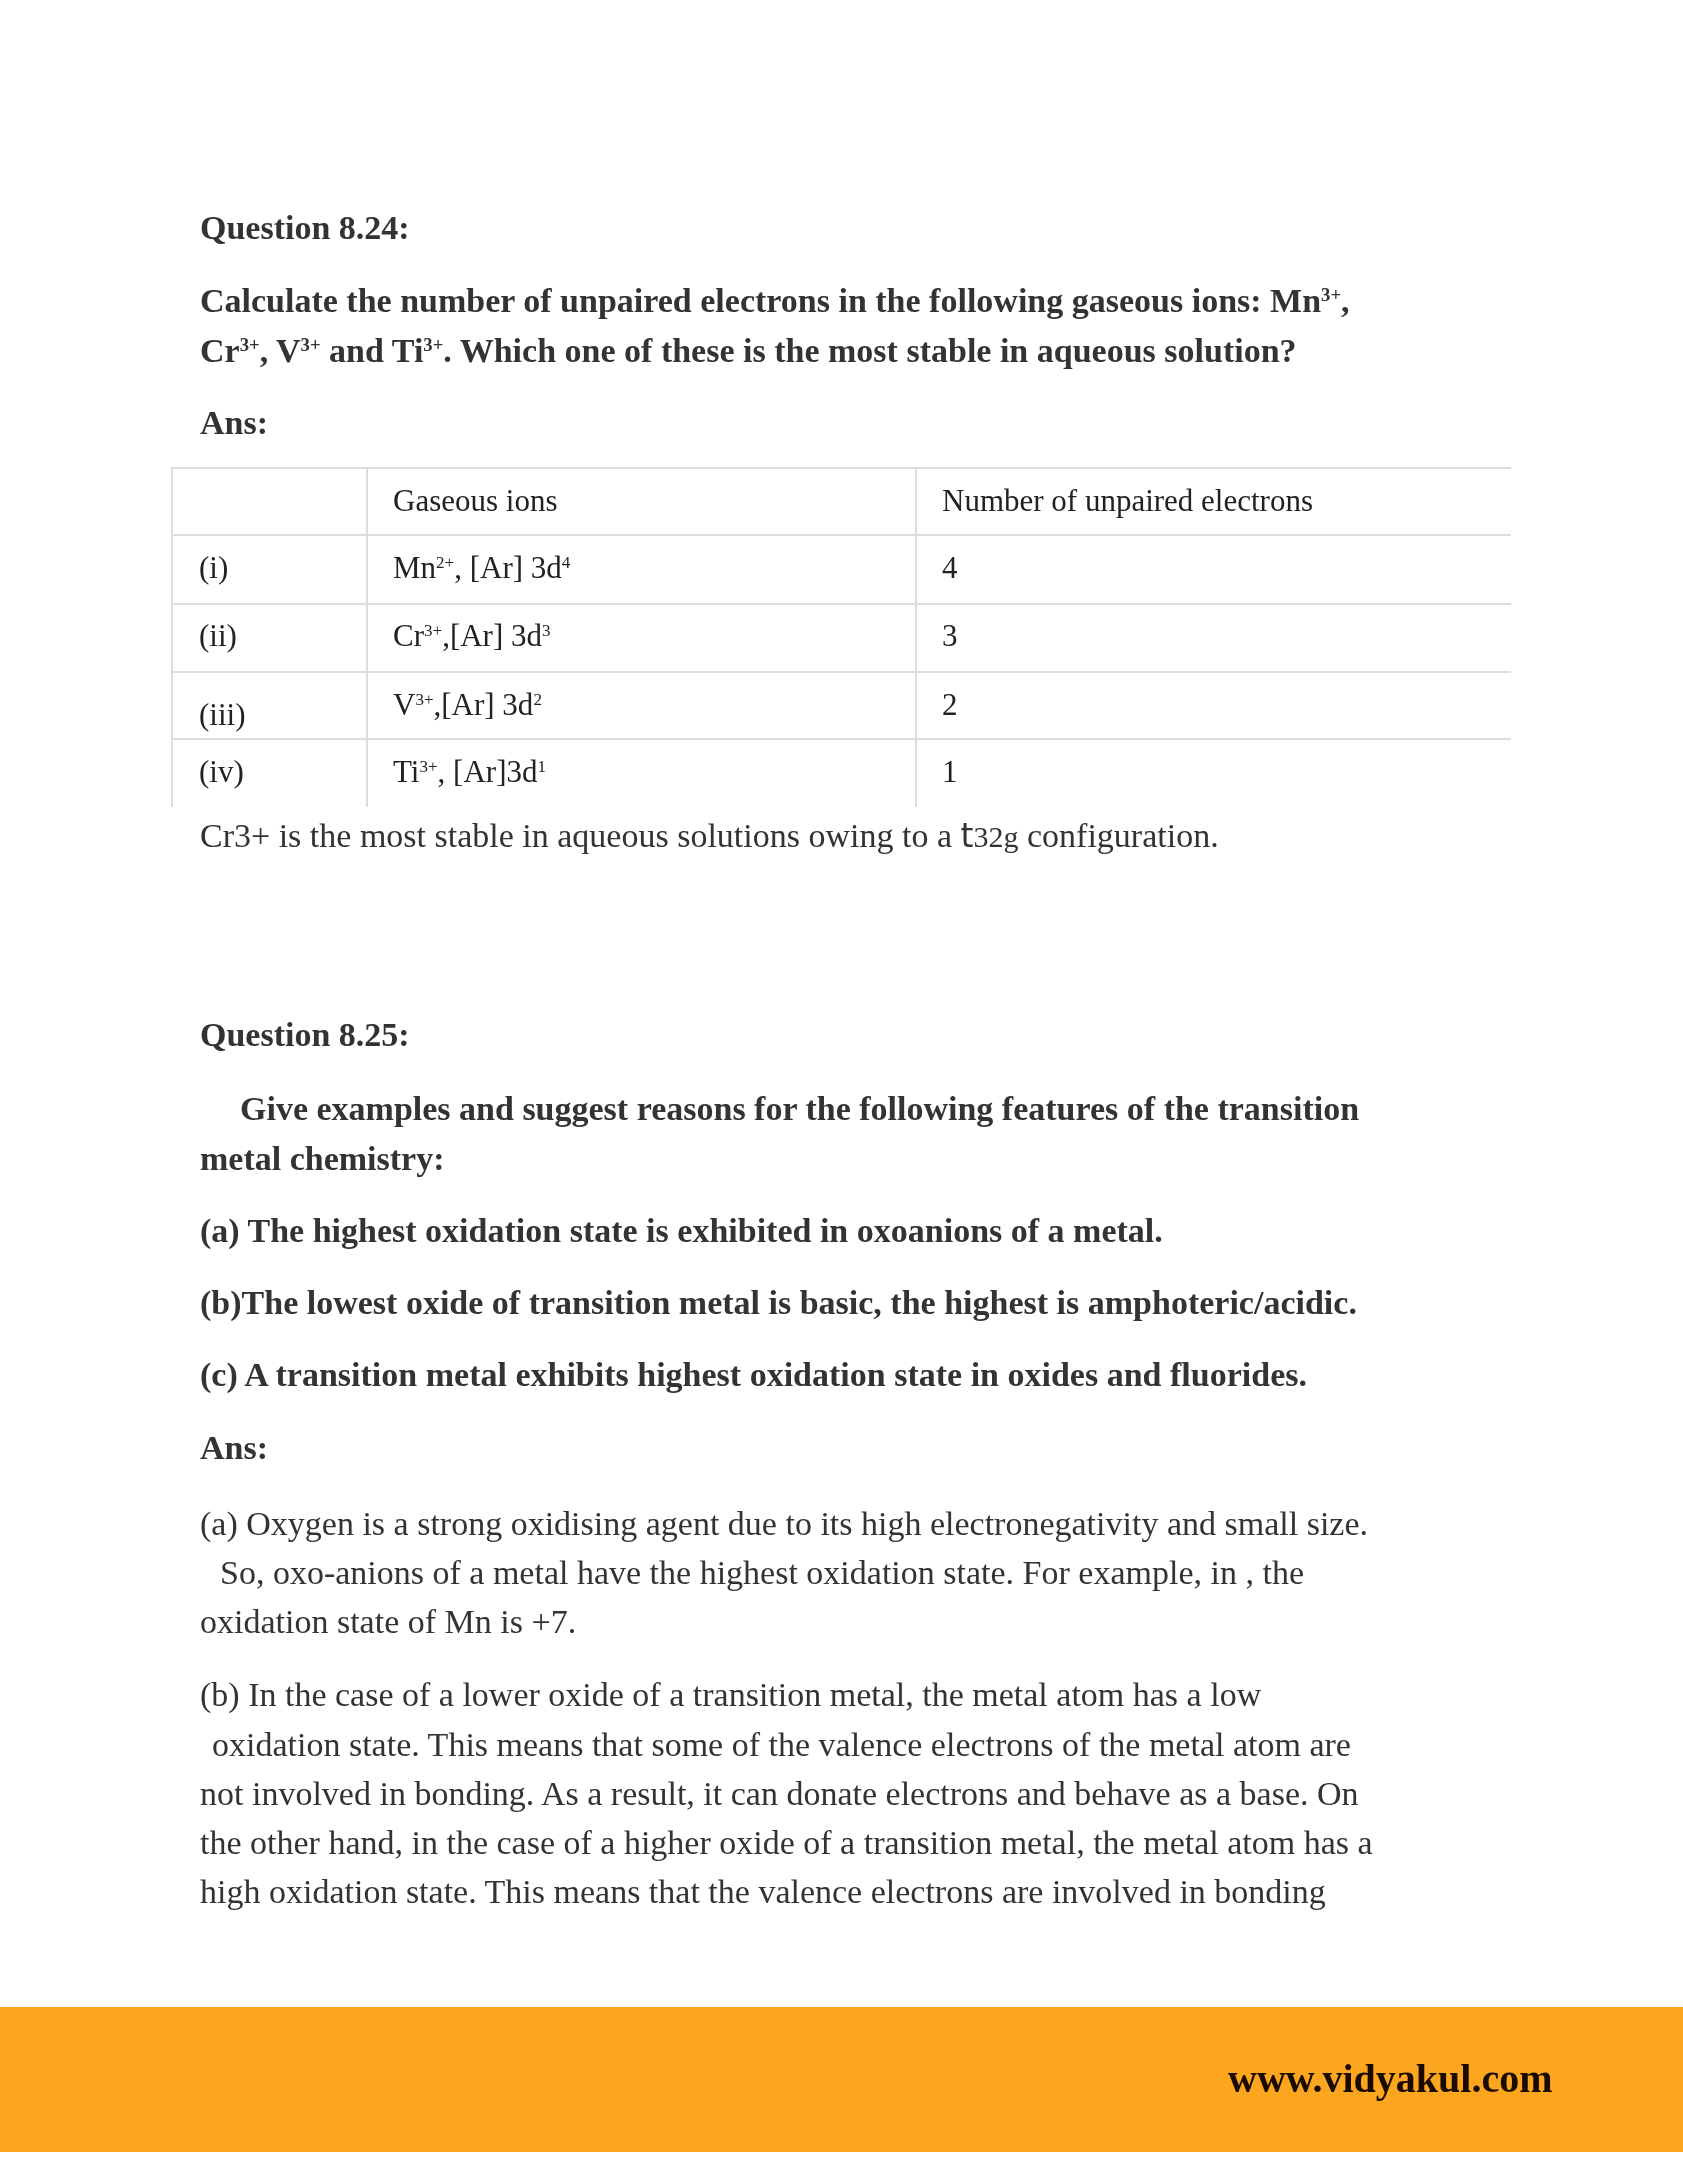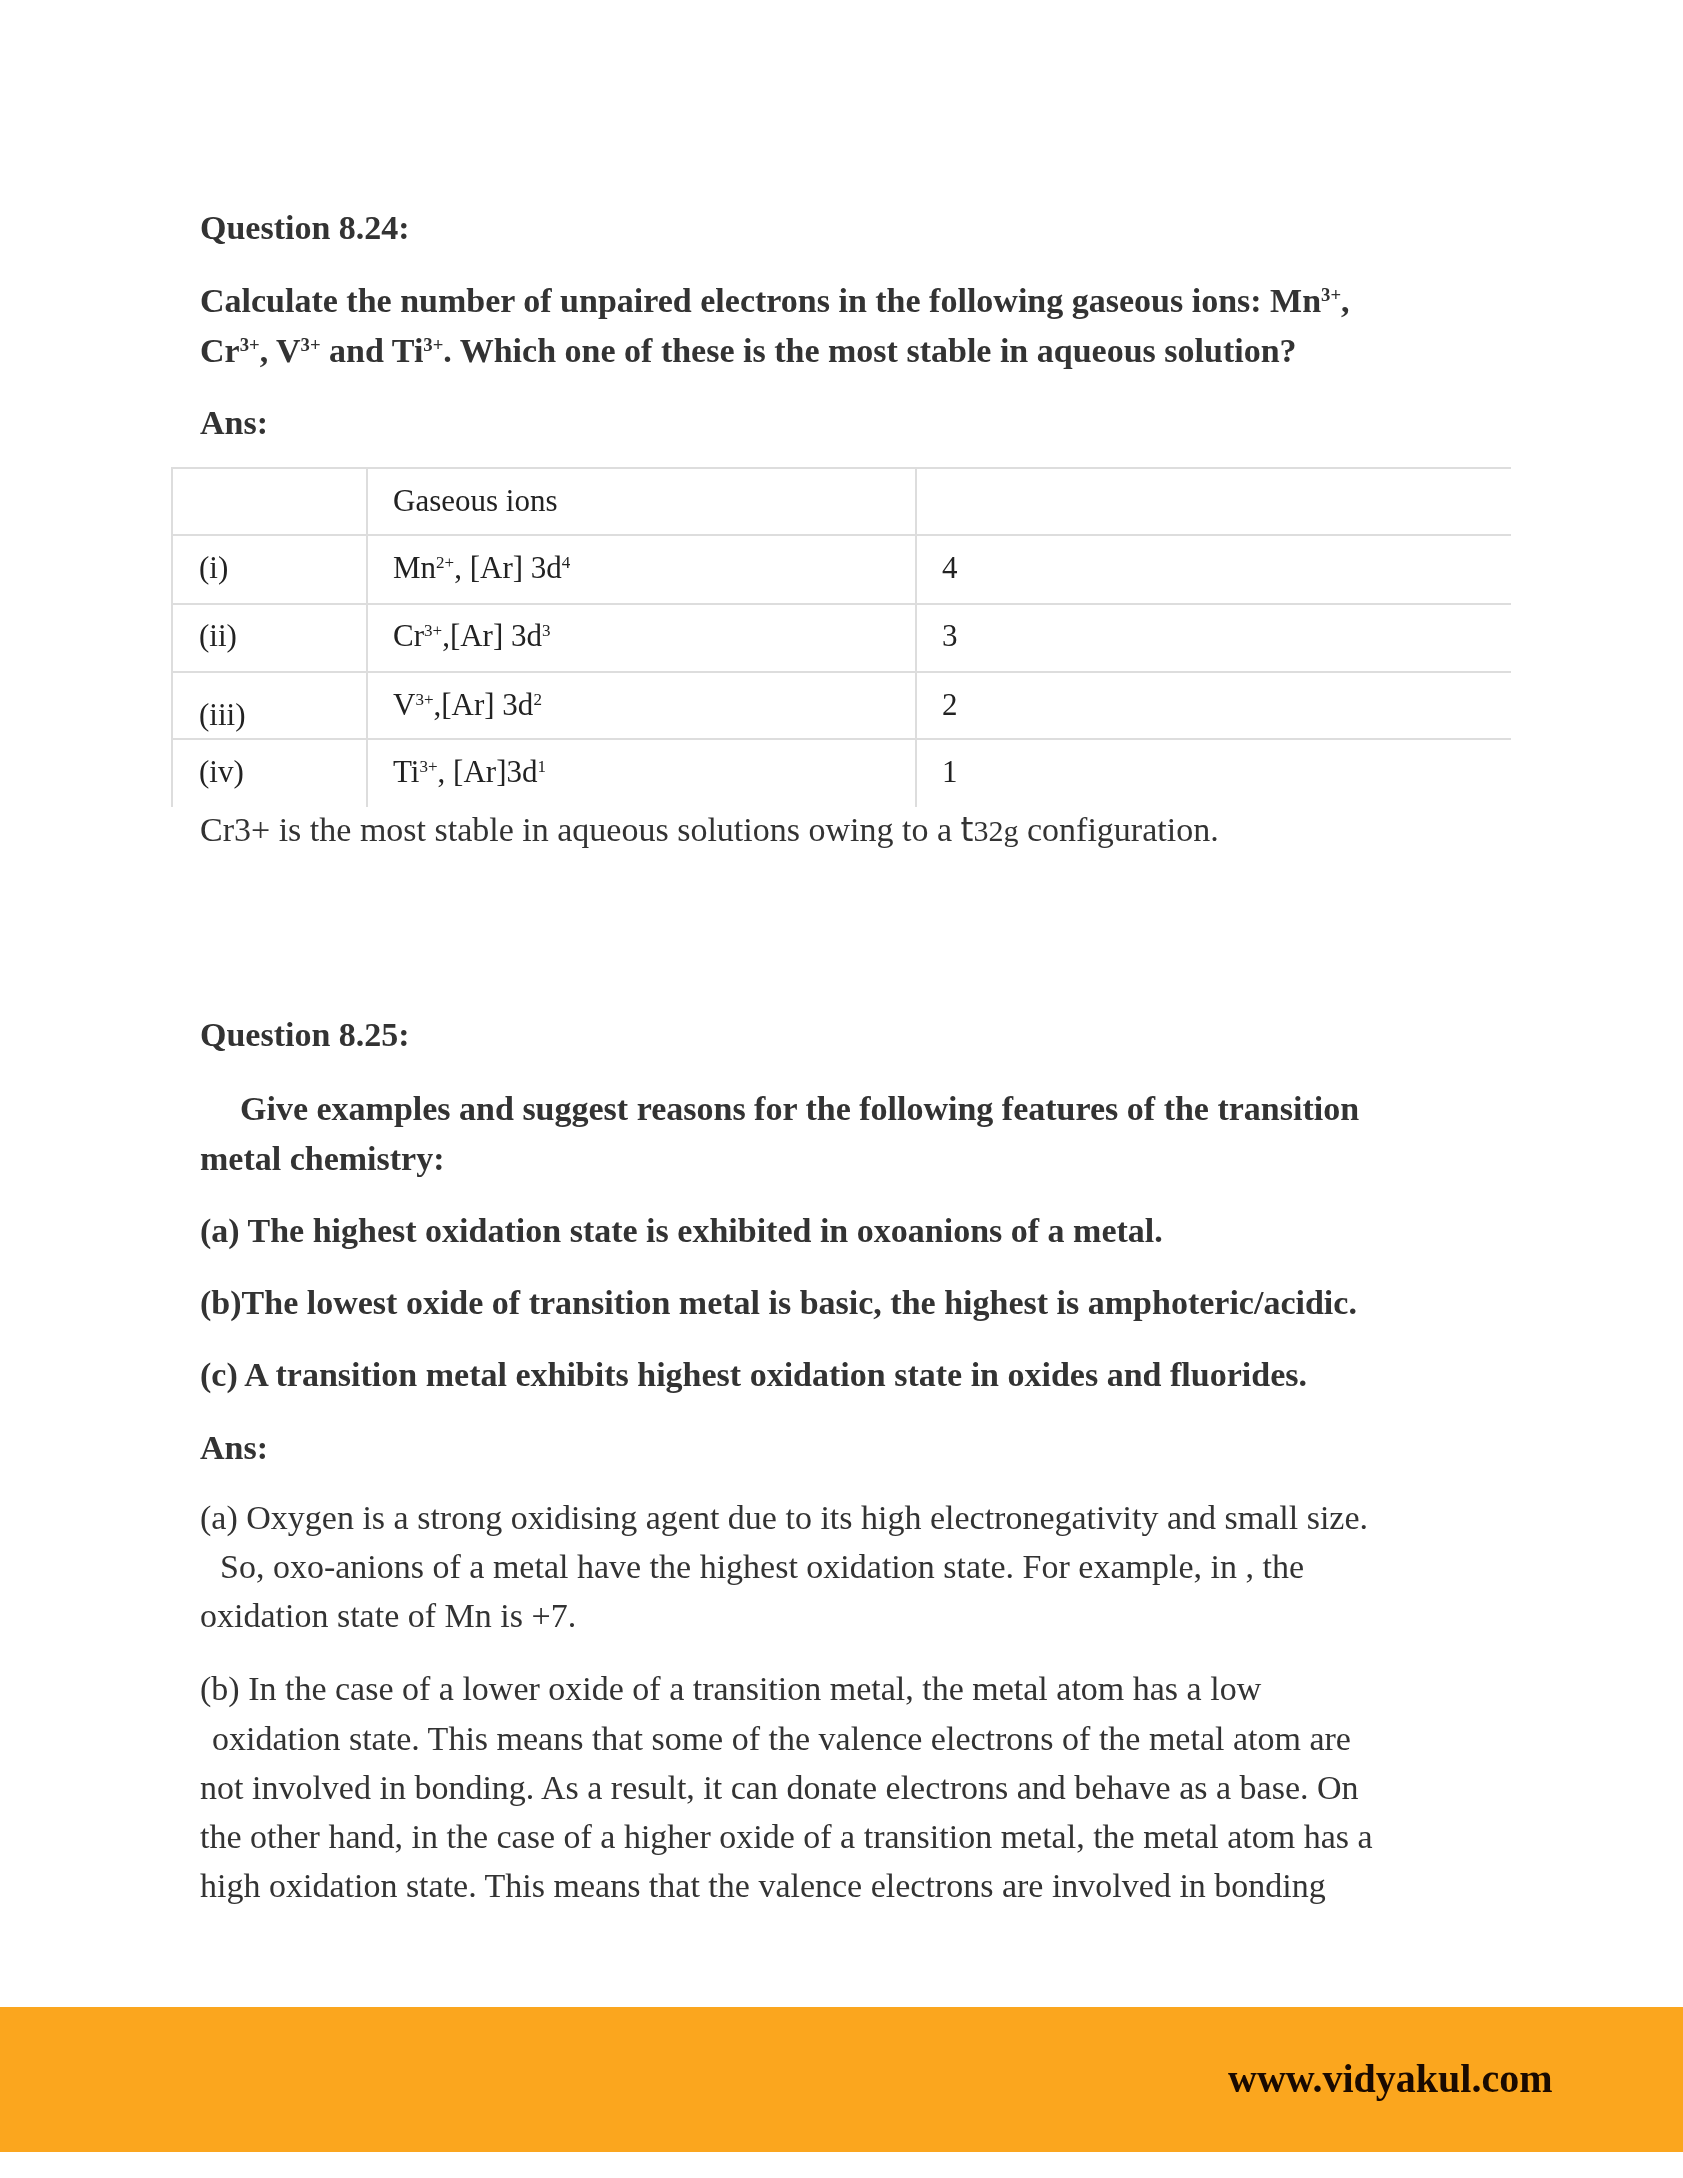--- a/index.html
+++ b/index.html
@@ -3,21 +3,21 @@
 <meta charset="utf-8">
 <style>
   html, body { margin: 0; padding: 0; }
   body {
     width: 1683px; height: 2178px; position: relative; overflow: hidden;
     background: #ffffff; color: #333333;
     font-family: "Liberation Serif", "DejaVu Serif", serif;
   }
   .abs { position: absolute; white-space: nowrap; }
   .h { font-weight: bold; font-size: 34px; line-height: 50px; color: #333333; }
-  .p { font-weight: normal; font-size: 34px; line-height: 37px; color: #333333; }
+  .p { font-weight: normal; font-size: 34px; line-height: 50px; color: #333333; }
   sup { font-size: 55%; vertical-align: 0.6em; line-height: 0; }
   .tbl { position: absolute; left: 171px; top: 467px; width: 1340px; height: 340px; text-decoration: underline; }
   .tbl .hline { position: absolute; left: 0; right: 0; height: 2px; background: #dddddd; }
   .tbl .vline { position: absolute; top: 0; bottom: 0; width: 2px; background: #dddddd; }
   .cell { position: absolute; font-size: 31px; line-height: 40px; color: #222222; white-space: nowrap; }
   .tsym { font-family: "DejaVu Sans", sans-serif; font-size: 33px; }
   .footer {
     position: absolute; left: 0; top: 2007px; width: 1683px; height: 145px;
     background: #fba61e;
   }
@@ -44,20 +44,21 @@
   <div class="hline" style="top:0;"></div>
   <div class="hline" style="top:67px;"></div>
   <div class="hline" style="top:136px;"></div>
   <div class="hline" style="top:204px;"></div>
   <div class="hline" style="top:271px;"></div>
   <div class="vline" style="left:0;"></div>
   <div class="vline" style="left:195px;"></div>
   <div class="vline" style="left:744px;"></div>
 
   <div class="cell" style="left:222px; top:14px;">Gaseous ions</div>
+  <div class="cell" style="left:771px; top:14px;">Number of unpaired electrons</div>
 
   <div class="cell" style="left:28px; top:81px;">(i)</div>
   <div class="cell" style="left:222px; top:81px;"><span>Mn</span><sup>2+</sup><span>, [Ar] 3d</span><sup>4</sup></div>
   <div class="cell" style="left:771px; top:81px;">4</div>
 
   <div class="cell" style="left:28px; top:149px;">(ii)</div>
   <div class="cell" style="left:222px; top:149px;"><span>Cr</span><sup>3+</sup><span>,[Ar] 3d</span><sup>3</sup></div>
   <div class="cell" style="left:771px; top:149px;">3</div>
 
   <div class="cell" style="left:28px; top:228px;">(iii)</div>

